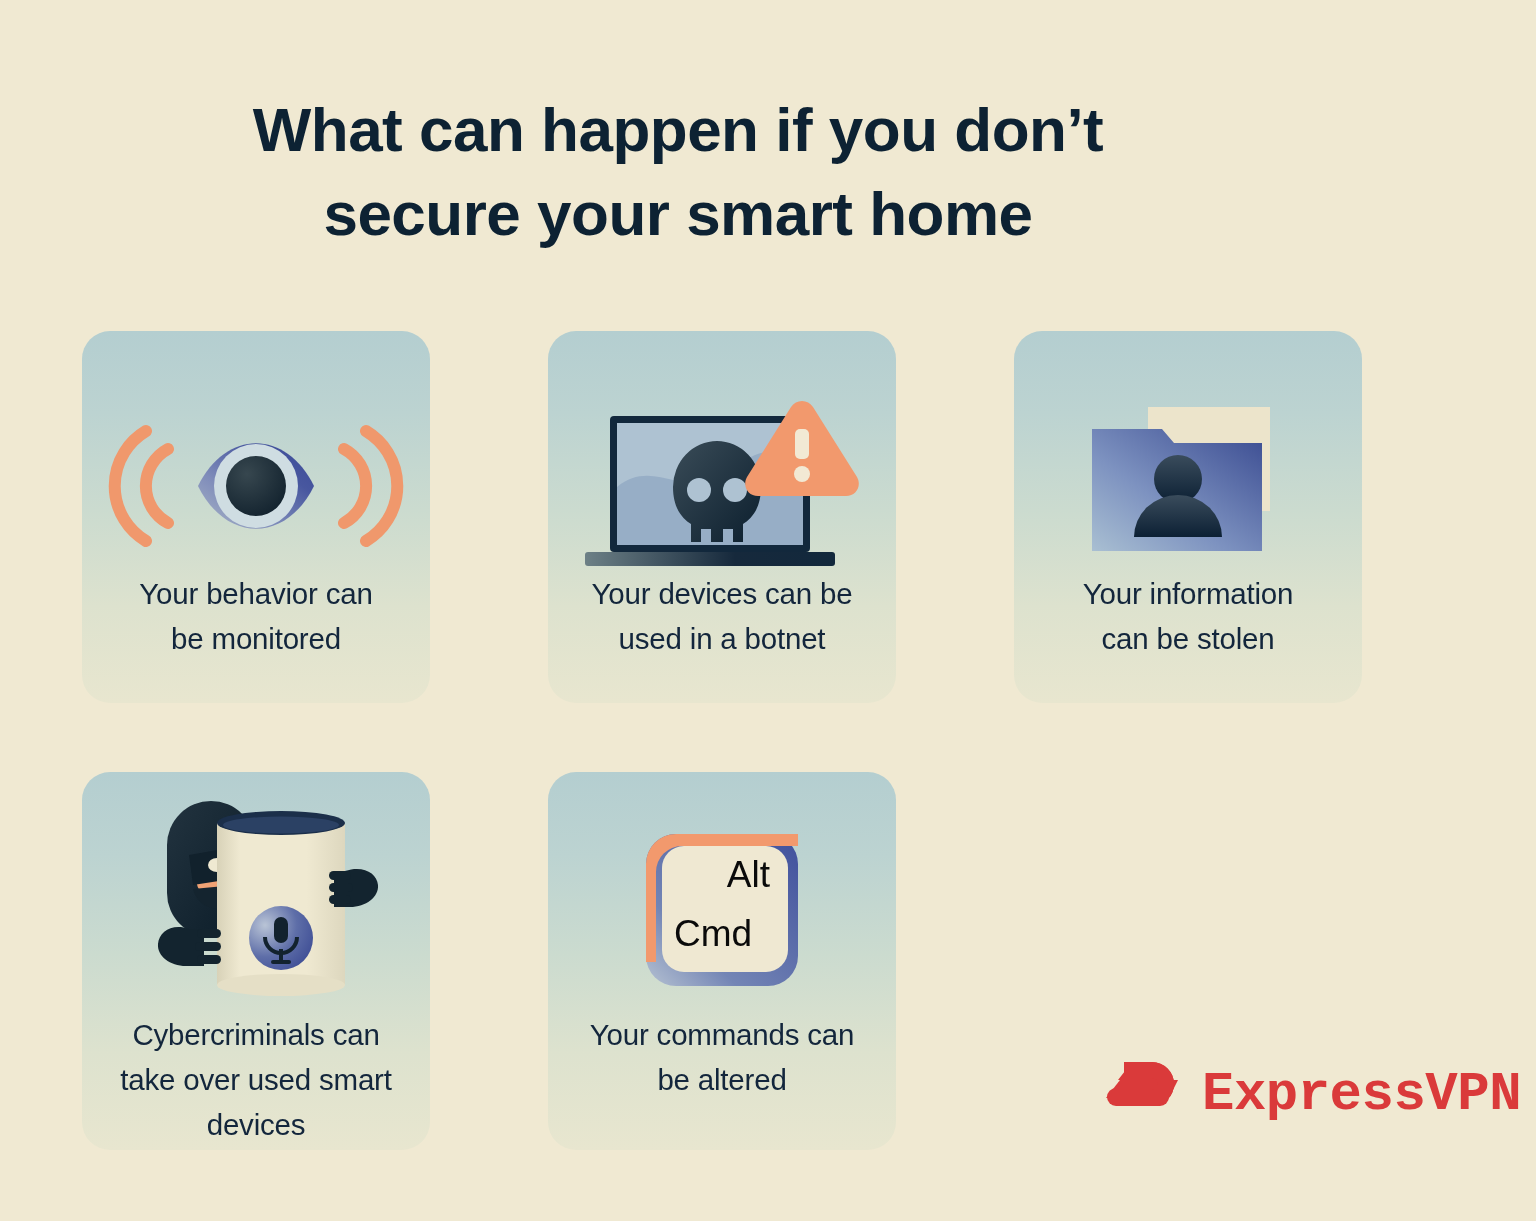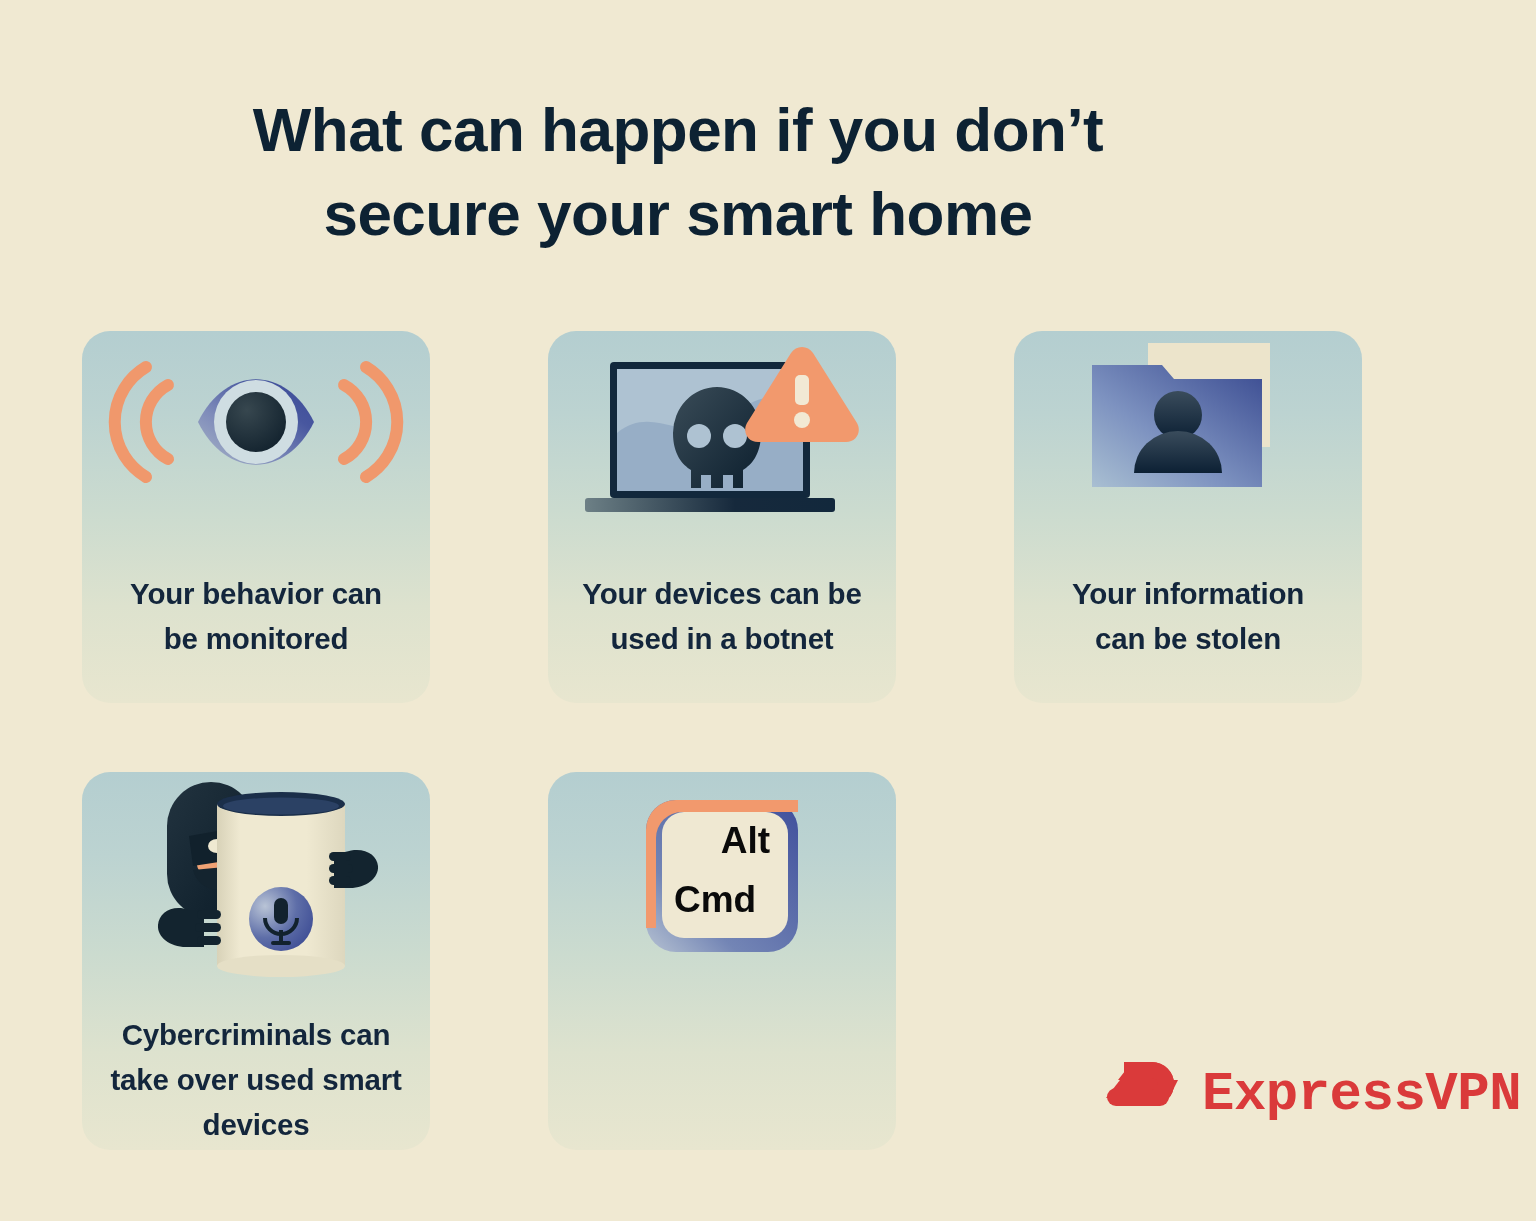--- a/index.html
+++ b/index.html
@@ -53,30 +53,29 @@
         #b4ced0 0%,
         #bcd3d1 22%,
         #cbdbcf 48%,
         #dde2ce 74%,
         #e8e6cf 100%);
     position: relative;
     display: flex;
     flex-direction: column;
     align-items: center;
     box-sizing: border-box;
-    font-weight: bold;
   }
   .card.row2 {
     height: 378px;
   }
   .card-icon {
     height: 240px;
     width: 100%;
     display: flex;
-    align-items: flex-start;
+    align-items: flex-end;
     justify-content: center;
     padding-top: 6px;
     box-sizing: border-box;
   }
   .card-caption {
     color: #13263c;
     font-size: 29.5px;
     line-height: 45px;
     text-align: center;
     white-space: pre-line;
@@ -301,20 +300,22 @@
 
           <rect x="24" y="22" width="152" height="152" rx="30" fill="url(#keyEdgeGrad)"></rect>
           <path d="M54 22 L176 22 L176 34 L60 34 a26 26 0 0 0 -26 26 L34 150 L24 150 L24 52 a30 30 0 0 1 30 -30 Z" fill="#f2996d"></path>
 
           <rect x="40" y="34" width="126" height="126" rx="22" fill="#efe8d2"></rect>
 
           <text x="148" y="75" font-family="Liberation Sans, sans-serif" font-size="37" fill="#0a0a0a" text-anchor="end">Alt</text>
           <text x="52" y="134" font-family="Liberation Sans, sans-serif" font-size="37" fill="#0a0a0a">Cmd</text>
         </svg>
       </div>
+      <div class="card-caption">Your commands can
+be altered</div>
     </div>
   </div>
 </div>
 
 <div class="logo">
   <span>
     <svg width="78" height="70" viewBox="0 0 78 70">
       <path d="M28 4 h20 a22 22 0 0 1 0 44 h-26 a9 9 0 0 1 0 -18 h34 a4 4 0 0 0 0 -8 h-42 Z" fill="#da3a3a"></path>
       <path d="M16 22 h58 l-6 12 h-58 Z" fill="#da3a3a"></path>
       <path d="M16 22 L2 40 L12 40 Z" fill="#da3a3a"></path>

